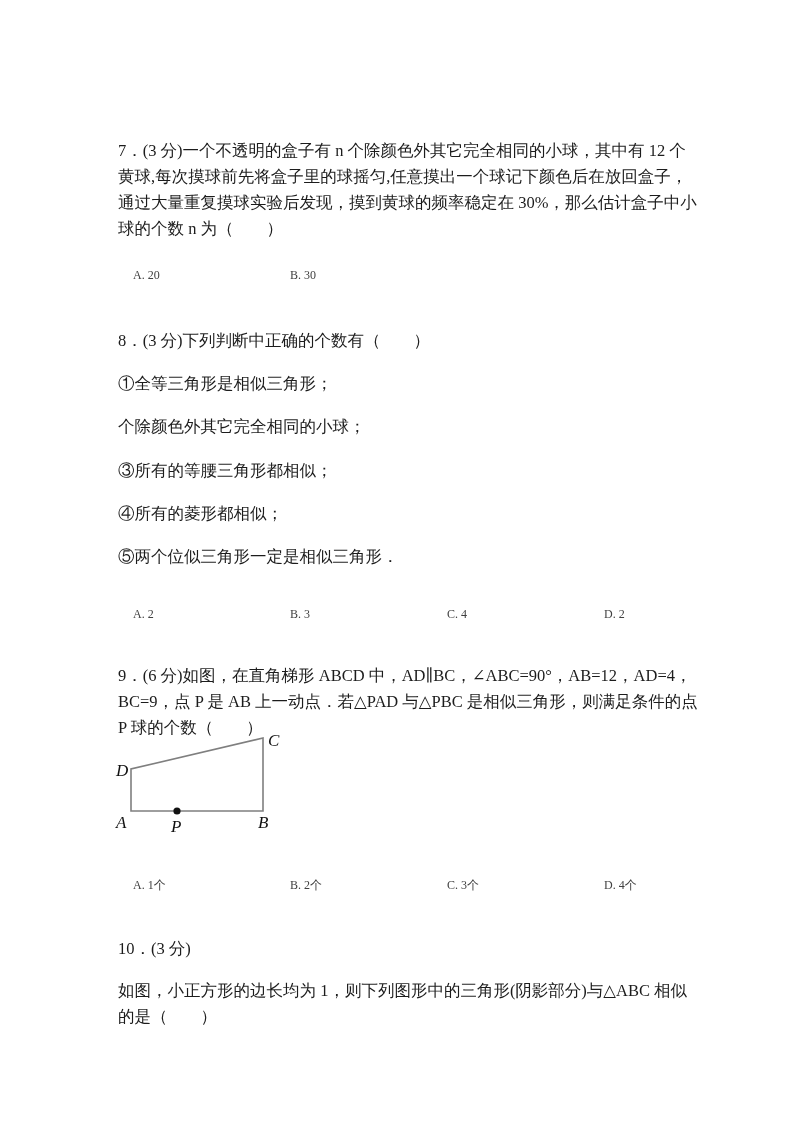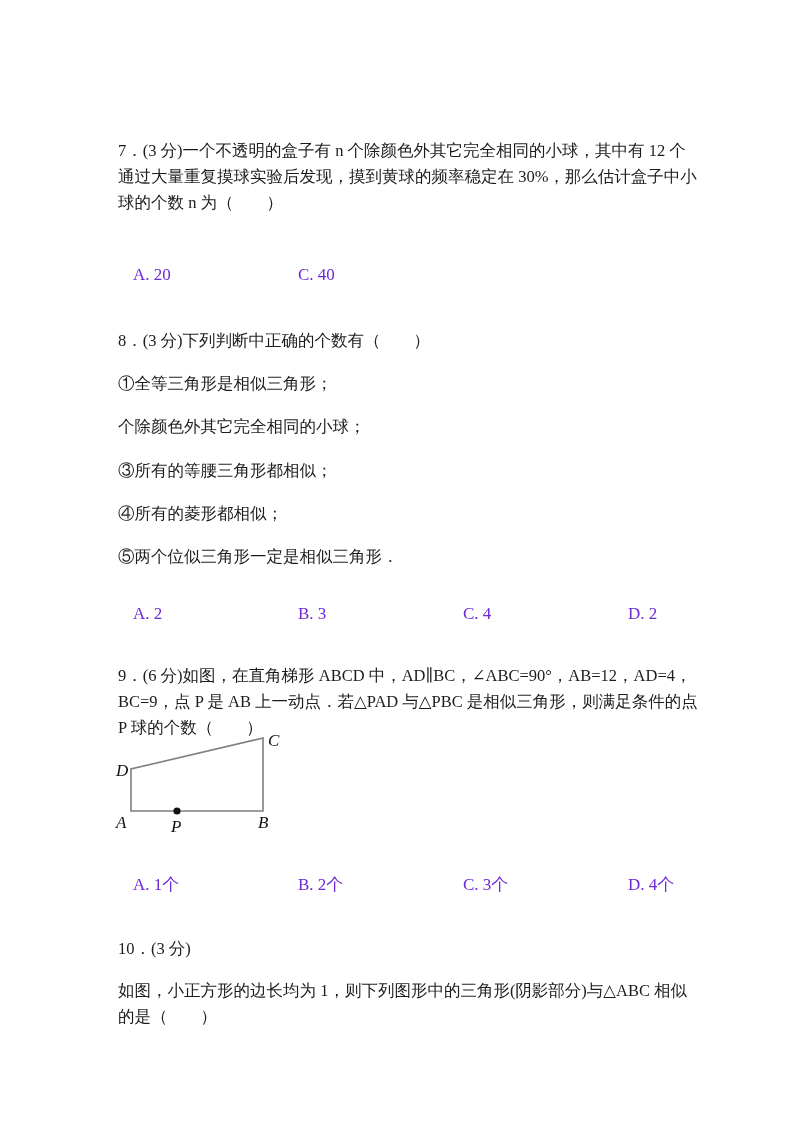--- a/index.html
+++ b/index.html
@@ -21,24 +21,23 @@
     font-size: 16.5px;
     line-height: 26px;
     color: #1c1c1c;
   }
   .line { white-space: nowrap; }
   .opts {
     position: absolute;
     left: 133px;
     display: grid;
     grid-template-columns: repeat(4, 157px);
-    font-size: 17px;
+    font-size: 12px;
     line-height: 26px;
-    color: #6d28d9;
-    gap: 8px;
+    color: #404040;
   }
   .opt { white-space: nowrap; }
   .figure-wrap {
     position: absolute;
     left: 113px;
     top: 724px;
     width: 180px;
     height: 116px;
   }
   .figure-wrap svg { display: block; }
@@ -49,26 +48,27 @@
     fill: #111111;
   }
 </style>
 </head>
 <body>
 
 <div class="page">
 
   <div class="block" style="top:138px">
     <div class="line">7．(3 分)一个不透明的盒子有 n 个除颜色外其它完全相同的小球，其中有 12 个</div>
+    <div class="line">黄球,每次摸球前先将盒子里的球摇匀,任意摸出一个球记下颜色后在放回盒子，</div>
     <div class="line">通过大量重复摸球实验后发现，摸到黄球的频率稳定在 30%，那么估计盒子中小</div>
     <div class="line">球的个数 n 为（　　）</div>
   </div>
   <div class="opts" style="top:262px">
     <div class="opt">A. 20</div>
-    <div class="opt">C. 40</div>
+    <div class="opt">B. 30</div>
   </div>
 
   <div class="block" style="top:328px">
     <div class="line">8．(3 分)下列判断中正确的个数有（　　）</div>
   </div>
   <div class="block" style="top:371px">
     <div class="line">①全等三角形是相似三角形；</div>
   </div>
   <div class="block" style="top:414px">
     <div class="line">个除颜色外其它完全相同的小球；</div>

